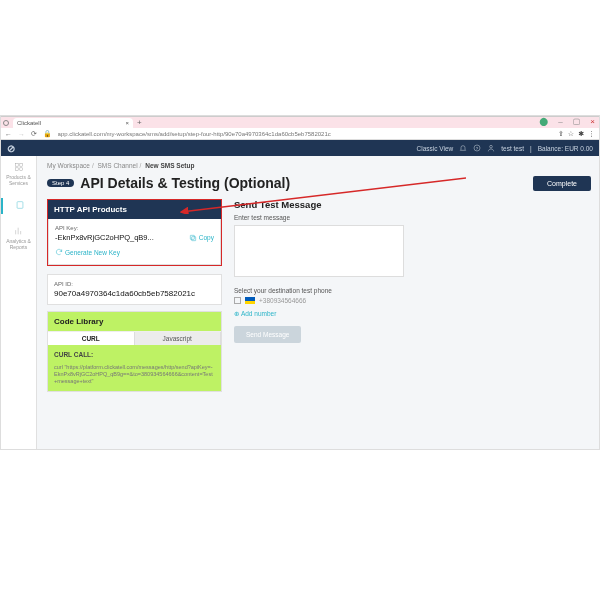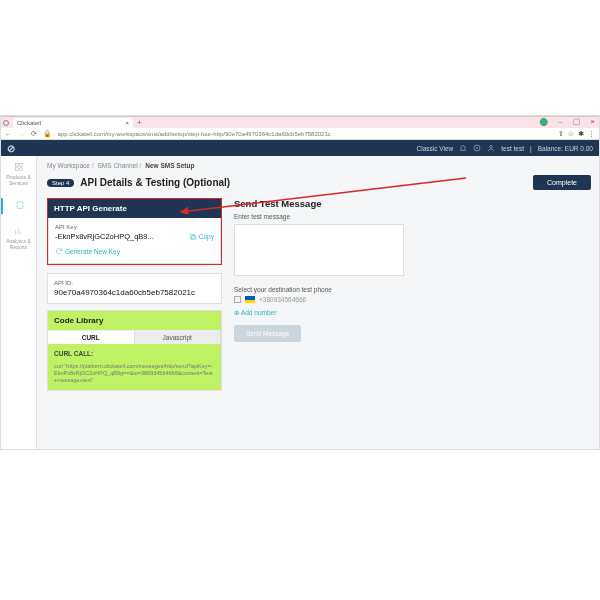--- a/index.html
+++ b/index.html
@@ -21,21 +21,21 @@
   .leftrail .rail-icon { width: 10px; height: 10px; }
   .rail-item { display:flex; flex-direction:column; align-items:center; gap:2px; padding: 2px 0; width:100%;}
   .rail-item.active { border-left: 2px solid #2bb4c8; color:#2bb4c8;}
   .main { flex: 1; padding: 6px 8px 6px 10px; overflow: hidden; }
   .crumb { font-size: 6.5px; color: #888; margin-bottom: 6px; }
   .crumb .sep { margin: 0 2px; color: #aaa;}
   .crumb .cur { color: #444; font-weight: bold;}
   .steprow { display: flex; align-items: center; justify-content: space-between; margin-bottom: 8px; }
   .step-head { display: flex; align-items: center; gap: 6px;}
   .step-pill { background: #1f3554; color: #fff; font-size: 6px; border-radius: 6px; padding: 1px 5px; }
-  .step-title { font-size: 10px; font-weight: bold; color: #222; }
+  .step-title { font-size: 14px; font-weight: bold; color: #222; }
   .complete-btn { background: #1f3554; color: #fff; font-size: 7px; padding: 4px 14px; border: none; border-radius: 2px; }
   .cols { display: flex; gap: 12px; }
   .colL { width: 175px; }
   .colR { flex: 1; }
   .highlight-box { border: 1.5px solid #d62828; background: #fff; }
   .panel-title { background: #1f3554; color: #fff; font-size: 8px; font-weight: bold; padding: 5px 6px; }
   .panel-body { padding: 6px; border: 0.5px solid #e0e0e0; border-top: none; }
   .label { font-size: 6px; color: #666; margin-bottom: 2px; }
   .api-row { display: flex; justify-content: space-between; align-items: center; }
   .api-key { font-size: 7.5px; color: #111; overflow: hidden; white-space: nowrap; text-overflow: ellipsis; max-width: 110px;}
@@ -160,21 +160,21 @@
             <marker id="ah" markerWidth="6" markerHeight="6" refX="5" refY="3" orient="auto">
               <path d="M0,0 L6,3 L0,6 Z" fill="#d62828"></path>
             </marker>
           </defs>
         <line x1="290" y1="2" x2="5" y2="36" stroke="#d62828" stroke-width="1.5" marker-end="url(#ah)"></line>
       </svg>
 
       <div class="cols">
         <div class="colL">
           <div class="highlight-box">
-            <div class="panel-title">HTTP API Generate</div>
+            <div class="panel-title">HTTP API Products</div>
             <div class="panel-body">
               <div class="label">API Key:</div>
               <div class="api-row">
                 <span class="api-key">-EknPx8vRjGC2oHPQ_qB9...</span>
                 <span class="link">
                   <svg class="icon" viewBox="0 0 24 24" style="stroke:#2bb4c8;">
                       <rect x="8" y="8" width="12" height="12" rx="1"></rect>
                       <rect x="4" y="4" width="12" height="12" rx="1"></rect>
                     </svg>
                   <span>Copy</span>

